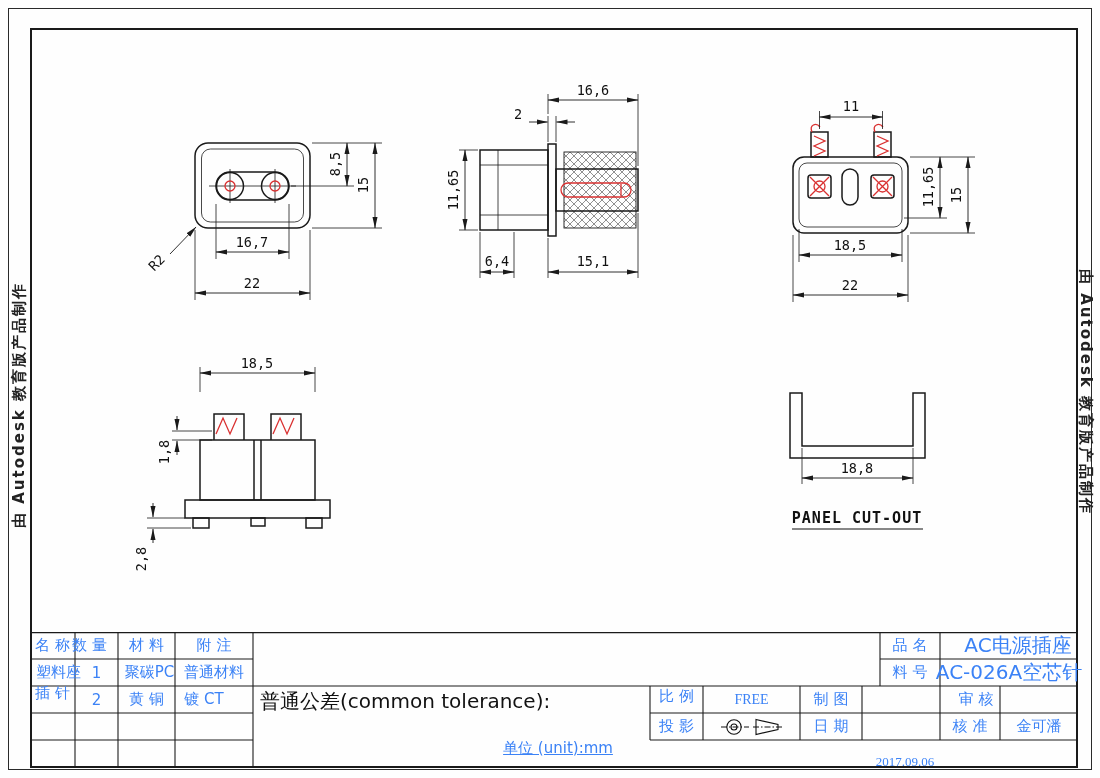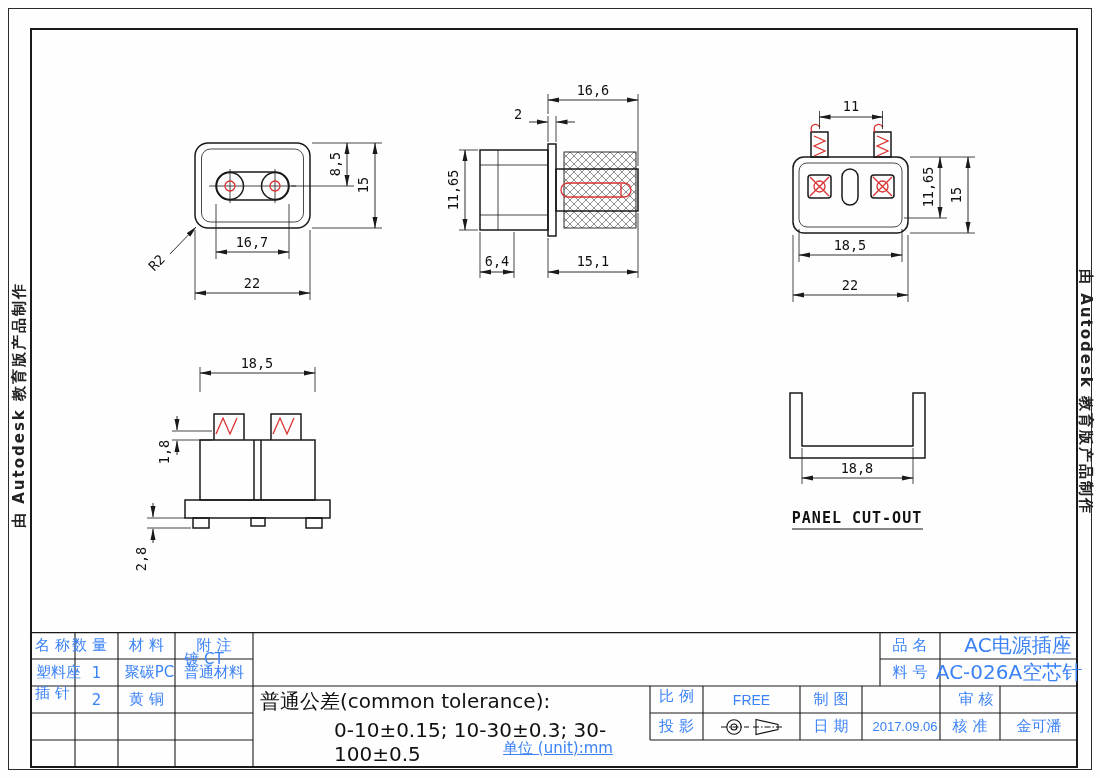--- a/index.html
+++ b/index.html
@@ -15,21 +15,21 @@
   #tb-grid { left:30px; top:632px; }
   .obj  { stroke:#1a1a1a; stroke-width:1.5; fill:none; }
   .thin { stroke:#1a1a1a; stroke-width:0.8; fill:none; }
   .red  { stroke:#d93030; stroke-width:1.3; fill:none; }
   .ext  { stroke:#1a1a1a; stroke-width:0.8; fill:none; }
   .dim  { stroke:#1a1a1a; stroke-width:0.9; fill:none; }
   .grid { stroke:#1a1a1a; stroke-width:1.1; }
   text.dt  { font-family:"DejaVu Sans Mono", monospace; font-size:13.5px; fill:#111; }
   text.lbl { font-family:"DejaVu Sans Mono", monospace; font-size:15px; font-weight:bold; fill:#111; letter-spacing:1px; }
   .cell { position:absolute; display:flex; align-items:center; justify-content:center; font-size:15px; color:#3b82f6; white-space:nowrap; }
-  .mono { font-family:Liberation Sans, sans-serif; font-size:14px; }
+  .mono { font-family:Liberation Serif, serif; font-size:14px; }
   .small { font-size:13px; }
   .tol { position:absolute; left:260px; top:688px; width:392px; font-size:20px; color:#111; }
   .tol2 { margin-left:74px; margin-top:3px; }
   .unit { text-decoration:underline; }
   .sym { stroke:#111; fill:none; stroke-width:1.1; }
 </style>
 </head>
 <body>
 
 <div class="page">
@@ -231,45 +231,44 @@
   <div class="cell" style="left:175px;top:632px;width:78px;height:27px">附 注</div>
 
   <div class="cell" style="left:36px;top:659px;width:45px;height:27px">塑料座</div>
   <div class="cell" style="left:75px;top:659px;width:43px;height:27px">1</div>
   <div class="cell" style="left:118px;top:659px;width:63px;height:27px">聚碳PC</div>
   <div class="cell" style="left:175px;top:659px;width:78px;height:27px">普通材料</div>
 
   <div class="cell" style="left:30px;top:686px;width:45px;height:15px">插 针</div>
   <div class="cell" style="left:75px;top:686px;width:43px;height:27px">2</div>
   <div class="cell" style="left:118px;top:686px;width:57px;height:27px">黄 铜</div>
-  <div class="cell" style="left:175px;top:646px;width:58px;height:27px">镀 CT</div>
+  <div class="cell" style="left:175px;top:686px;width:58px;height:27px">镀 CT</div>
 
   <div class="tol">
     <div>普通公差(common tolerance):</div>
-    <div class="tol2">0-10±0.15; 10-30±0.3; 30-100±0.5</div>
   </div>
   <div class="cell unit" style="left:478px;top:735px;width:160px;height:26px">单位 (unit):mm</div>
 
   <div class="cell" style="left:650px;top:686px;width:53px;height:21px">比 例</div>
   <div class="cell mono" style="left:703px;top:686px;width:97px;height:27px">FREE</div>
   <div class="cell" style="left:800px;top:686px;width:62px;height:27px">制 图</div>
   <div class="cell" style="left:940px;top:686px;width:72px;height:27px">审 核</div>
 
   <div class="cell" style="left:650px;top:713px;width:53px;height:27px">投 影</div>
   <div class="cell" style="left:703px;top:713px;width:97px;height:27px">
     <svg width="64" height="20" viewBox="0 0 64 20" style="position:static">
       <line class="sym" x1="1" y1="10" x2="29" y2="10" stroke-dasharray="6 2 1.5 2"></line>
       <circle class="sym" cx="14" cy="10" r="7.2"></circle>
       <circle class="sym" cx="14" cy="10" r="3"></circle>
       <path class="sym" d="M36,2.5 L58,7.5 L58,12.5 L36,17.5 Z"></path>
       <line class="sym" x1="33" y1="10" x2="62" y2="10" stroke-dasharray="6 2 1.5 2"></line>
     </svg>
   </div>
   <div class="cell" style="left:800px;top:713px;width:62px;height:27px">日 期</div>
-  <div class="cell mono small" style="left:862px;top:713px;width:86px;height:27px">2017.09.06</div>
+  <div class="cell mono small" style="left:862px;top:748px;width:86px;height:27px">2017.09.06</div>
   <div class="cell" style="left:940px;top:713px;width:60px;height:27px">核 准</div>
   <div class="cell" style="left:1000px;top:713px;width:78px;height:27px">金可潘</div>
 
   <div class="cell" style="left:880px;top:632px;width:60px;height:27px">品 名</div>
   <div class="cell" style="left:940px;top:632px;width:156px;height:27px;font-size:20px">AC电源插座</div>
   <div class="cell" style="left:880px;top:659px;width:60px;height:27px">料 号</div>
   <div class="cell" style="left:940px;top:659px;width:138px;height:27px;font-size:20px">AC-026A空芯针</div>
 </div>
 
 </body></html>

